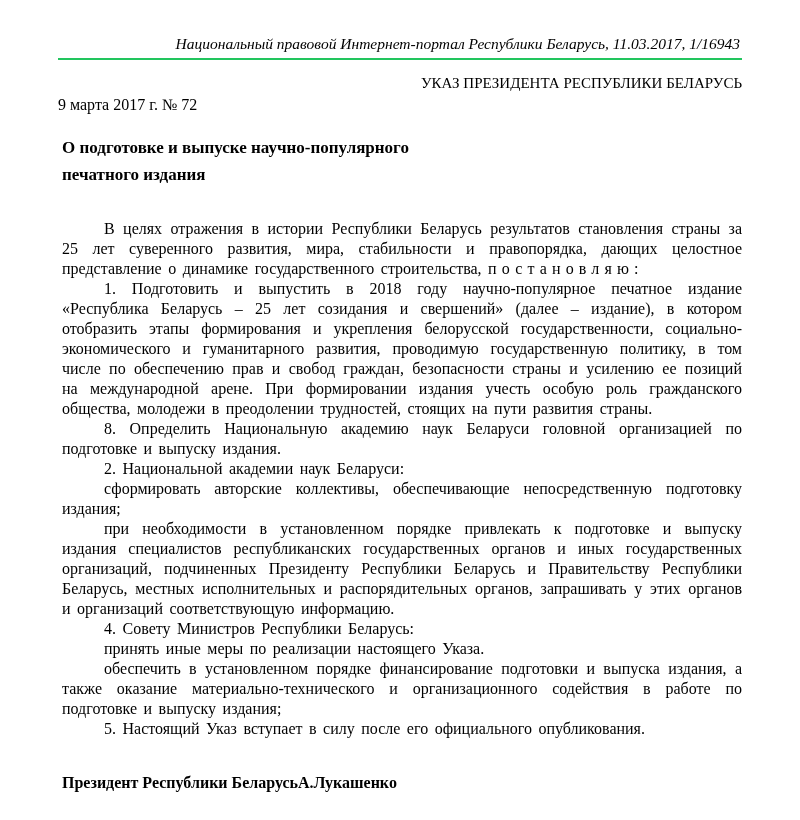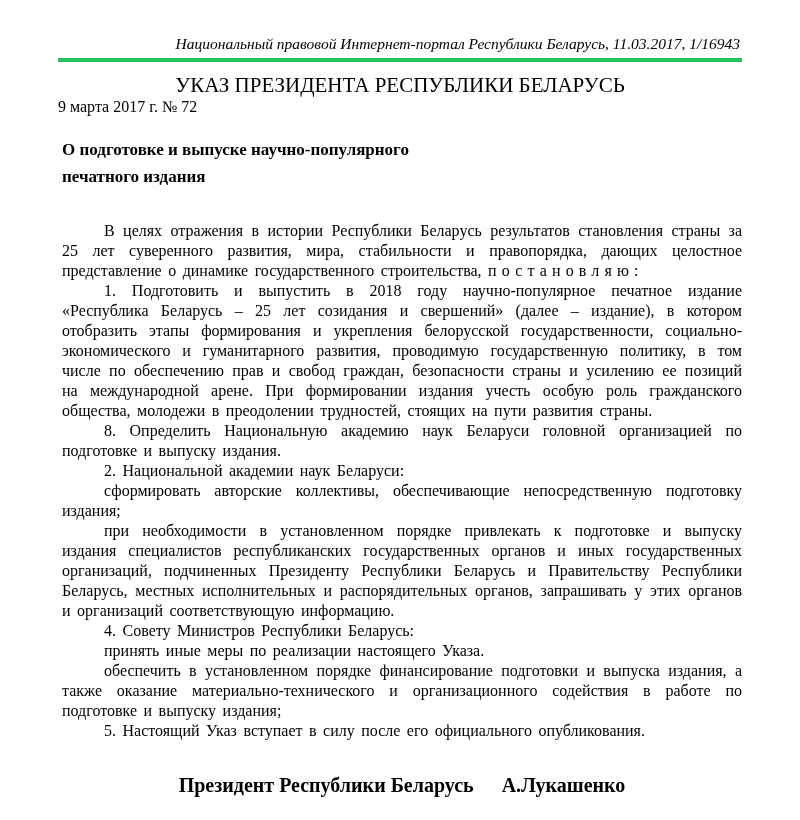--- a/index.html
+++ b/index.html
@@ -14,34 +14,34 @@
     font-family: "Liberation Serif", "DejaVu Serif", serif;
     overflow: hidden;
   }
   .page {
     box-sizing: border-box;
     width: 800px;
     height: 820px;
     padding: 34px 58px 0 58px;
   }
   .masthead {
-    border-bottom: 4px solid #22c55e;
+    border-bottom: 2px solid #22c55e;
     padding: 0 2px 5px 0;
     text-align: right;
   }
   .masthead-text {
     font-style: italic;
     font-size: 15.5px;
     line-height: 19px;
     white-space: nowrap;
   }
   .doc-type {
     margin-top: 13px;
-    text-align: center;
-    font-size: 21px;
+    text-align: right;
+    font-size: 15px;
     line-height: 20px;
   }
   .doc-date {
     margin-top: 2px;
     font-size: 16px;
     line-height: 20px;
   }
   .doc-title {
     margin: 19px 0 31px 4px;
     font-size: 17px;
@@ -58,26 +58,25 @@
     text-align: justify;
     text-indent: 42px;
     word-spacing: 2.5px;
   }
   .spaced-word {
     letter-spacing: 0.32em;
   }
   .signature-row {
     margin: 34px 0 0 4px;
     display: flex;
-    justify-content: center;
+    justify-content: flex-start;
     align-items: baseline;
-    font-size: 20px;
+    font-size: 16px;
     font-weight: bold;
     line-height: 20px;
-    gap: 28px;
   }
 </style>
 </head>
 <body>
 
 <div class="page">
 
   <div class="masthead">
     <div class="masthead-text">Национальный правовой Интернет-портал Республики Беларусь, 11.03.2017, 1/16943</div>
   </div>

